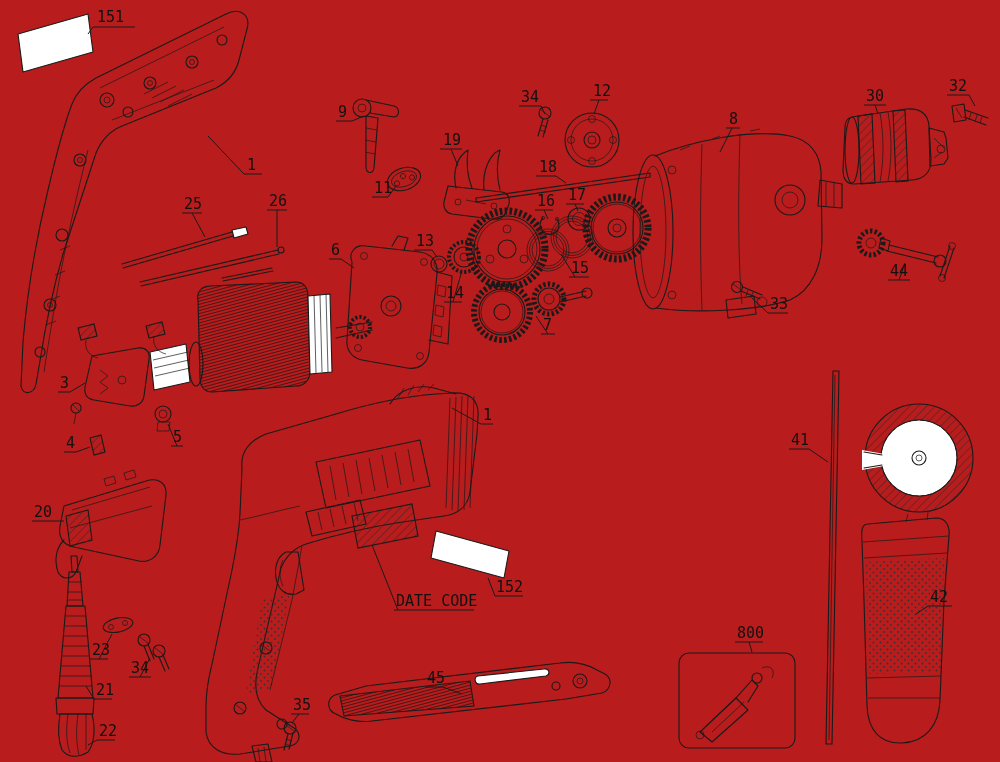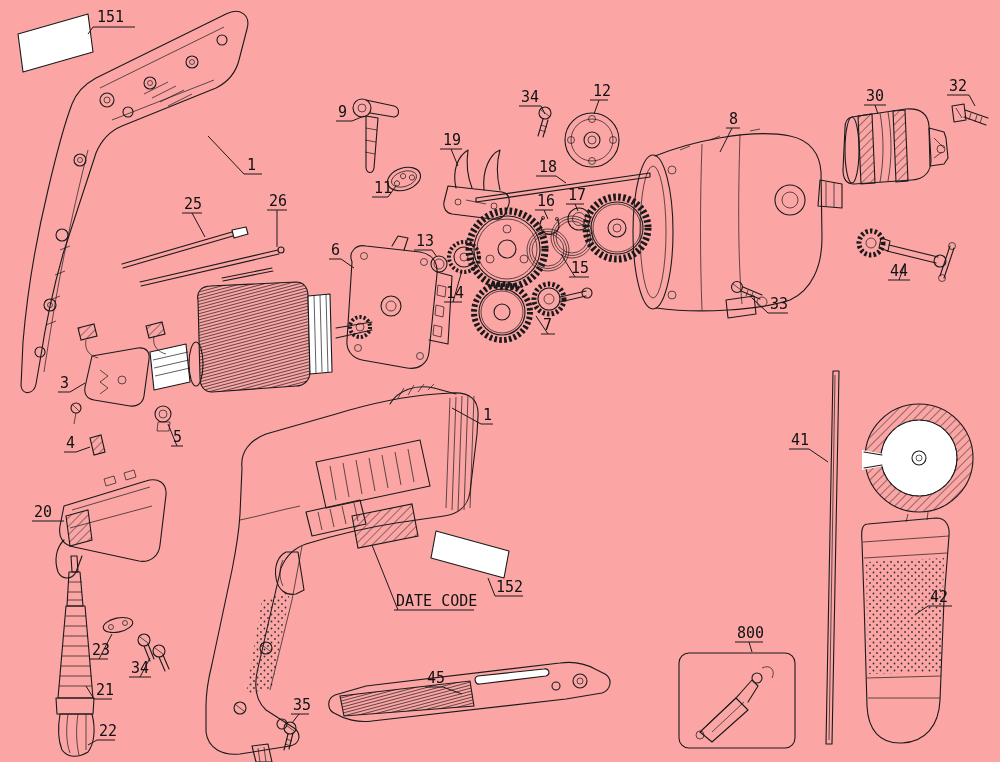--- a/index.html
+++ b/index.html
@@ -1,16 +1,16 @@
 <!DOCTYPE html>
 <html><head>
 <meta charset="utf-8">
 <style>
   html,body{margin:0;padding:0;background:#fff;}
-  #stage{position:relative;width:1000px;height:762px;background:#fca5a5;overflow:hidden;
+  #stage{position:relative;width:1000px;height:762px;background:#b91c1c;overflow:hidden;
          font-family:"DejaVu Sans Mono", monospace;}
   svg{display:block;}
   .ln{fill:none;stroke:#1a1a1a;stroke-width:1.1;stroke-linecap:round;stroke-linejoin:round;}
   .fw{fill:#ffffff;stroke:#1a1a1a;stroke-width:1.1;stroke-linejoin:round;}
   .hf{fill:url(#hatch);stroke:#1a1a1a;stroke-width:1.1;}
   .hd{fill:url(#hatchDense);stroke:#1a1a1a;stroke-width:1.1;}
   .st{fill:url(#stipple);stroke:none;}
   .thin{fill:none;stroke:#1a1a1a;stroke-width:0.7;}
   .t7{fill:none;stroke:#1a1a1a;stroke-width:7;stroke-dasharray:2.6 2.3;}
   .t6{fill:none;stroke:#1a1a1a;stroke-width:6;stroke-dasharray:2.6 2.3;}

